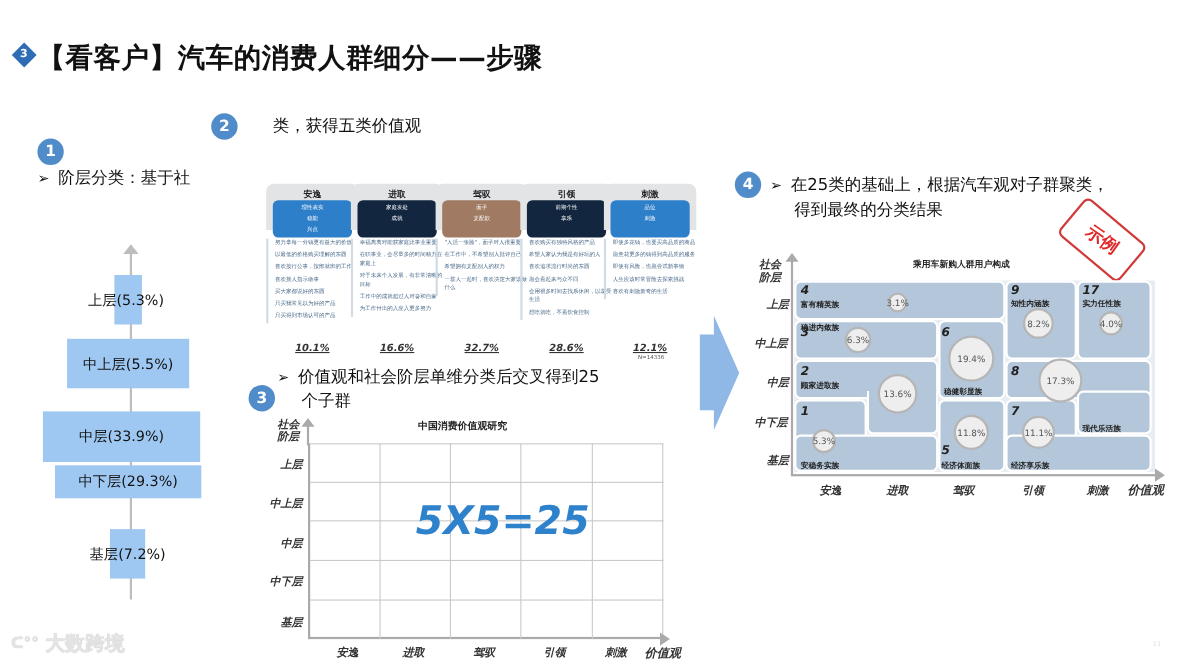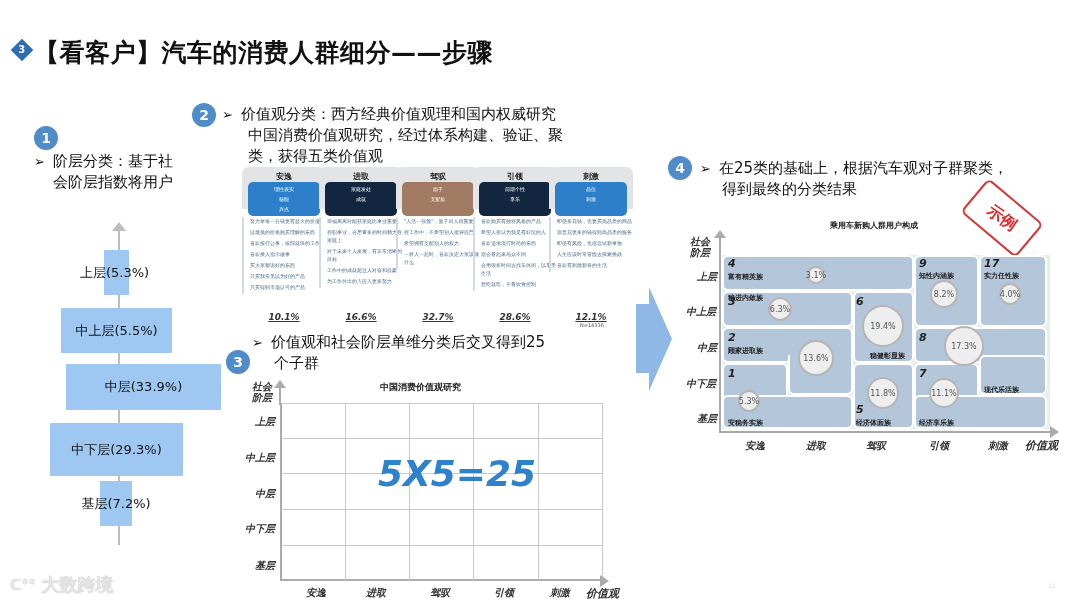--- a/index.html
+++ b/index.html
@@ -37,45 +37,42 @@
 <div class="abs title">
   <div class="diamond">
       <span>3</span>
     </div>
   <span>【看客户】汽车的消费人群细分——步骤</span>
 </div>
 
 <div class="abs step-badge" style="left:34px; top:126px;">1</div>
 <div class="abs bullet" style="left:34px; top:151px;">
   <div><span class="arrow">➢</span><span>阶层分类：基于社</span></div>
-  <div style="padding-left:19px;">会阶层指数将用户</div>
 </div>
 
 <div class="abs pyr-axis"></div>
 <div class="abs pyr-axis-head"></div>
 <div class="abs pyr-bar" style="left:104px; top:250px; width:25px; height:45px;">
     <span style="position:relative;left:-2px;">上层(5.3%)</span>
   </div>
 <div class="abs pyr-bar" style="left:61px; top:308px; width:111px; height:45px;">
     <span>中上层(5.5%)</span>
   </div>
-<div class="abs pyr-bar" style="left:39px; top:364px; width:155px; height:46px;margin-left:27px;">
+<div class="abs pyr-bar" style="left:39px; top:374px; width:143px; height:46px;">
     <span>中层(33.9%)</span>
   </div>
-<div class="abs pyr-bar" style="left:50px; top:423px; width:133px; height:53px;">
+<div class="abs pyr-bar" style="left:50px; top:423px; width:133px; height:30px;">
     <span>中下层(29.3%)</span>
   </div>
 <div class="abs pyr-bar" style="left:100px; top:481px; width:32px; height:45px;">
     <span>基层(7.2%)</span>
   </div>
 
 <div class="abs step-badge" style="left:192px; top:103px;">2</div>
 <div class="abs bullet" style="left:222px; top:104px;">
-  <div><span class="arrow">➢</span><span>价值观分类：西方经典价值观理和国内权威研究</span></div>
-  <div style="padding-left:26px;">中国消费价值观研究，经过体系构建、验证、聚</div>
   <div style="padding-left:26px;">类，获得五类价值观</div>
 </div>
 
 <div class="abs vcard" style="left:242px;">
   <div class="head">安逸</div>
   <div class="box" style="background:#2e7fc9;">
       <div>理性表实</div>
       <div>稳能</div>
       <div>兴点</div>
     </div>
@@ -196,21 +193,21 @@
 
 <div class="abs step-badge" style="left:668px; top:156px;">4</div>
 <div class="abs bullet" style="left:700px; top:158px;">
   <div><span class="arrow">➢</span><span>在25类的基础上，根据汽车观对子群聚类，</span></div>
   <div style="padding-left:22px;">得到最终的分类结果</div>
 </div>
 <div class="abs" style="left:966px; top:196px; width:72px; height:44px; border:2px solid #d23a3a; border-radius:6px; transform:rotate(40deg); display:flex; align-items:center; justify-content:center;">
   <span style="color:#e02828; font-size:16px; font-weight:bold; transform:rotate(-5deg);">示例</span>
 </div>
 
-<div class="abs" style="left:830px; top:220px; font-size:8px; font-weight:bold; color:#222;text-align:center;">乘用车新购人群用户构成</div>
+<div class="abs" style="left:830px; top:235px; font-size:8px; font-weight:bold; color:#222;text-align:center;">乘用车新购人群用户构成</div>
 <div class="abs axis-label" style="left:690px; top:236px; line-height:11px;">
     <div>社会</div>
     <div>阶层</div>
   </div>
 <div class="abs" style="left:719px; top:236px; width:2px; height:196px; background:#aaa;"></div>
 <div class="abs" style="left:714px; top:230px; border-left:6px solid transparent; border-right:6px solid transparent; border-bottom:8px solid #aaa;"></div>
 <div class="abs" style="left:719px; top:431px; width:333px; height:2px; background:#aaa;"></div>
 <div class="abs" style="left:1050px; top:426px; border-top:6px solid transparent; border-bottom:6px solid transparent; border-left:9px solid #aaa;"></div>
 
 <div class="abs" style="left:722px; top:255px; width:328px; height:174px; background:#e8edf2;">
@@ -250,21 +247,21 @@
   <div class="c4num" style="left:6px;top:76px;">2</div>
   <div class="c4name" style="left:6px;top:91px;">顾家进取族</div>
   <div class="bubble" style="left:76px;top:85px;width:36px;height:36px;">13.6%</div>
 
   <div class="c4num" style="left:6px;top:112px;">1</div>
   <div class="bubble" style="left:16px;top:135px;width:22px;height:22px;">5.3%</div>
   <div class="c4name" style="left:6px;top:163px;">安稳务实族</div>
 
   <div class="c4num" style="left:134px;top:40px;">6</div>
   <div class="bubble" style="left:140px;top:50px;width:42px;height:42px;">19.4%</div>
-  <div class="c4name" style="left:148px;top:96px;">稳健彰显族</div>
+  <div class="c4name" style="left:136px;top:96px;">稳健彰显族</div>
 
   <div class="bubble" style="left:145px;top:122px;width:32px;height:32px;">11.8%</div>
   <div class="c4num" style="left:134px;top:148px;">5</div>
   <div class="c4name" style="left:134px;top:163px;">经济体面族</div>
 
   <div class="c4num" style="left:197px;top:2px;">9</div>
   <div class="c4name" style="left:197px;top:16px;">知性内涵族</div>
   <div class="bubble" style="left:208px;top:25px;width:28px;height:28px;">8.2%</div>
 
   <div class="c4num" style="left:262px;top:2px;">17</div>

